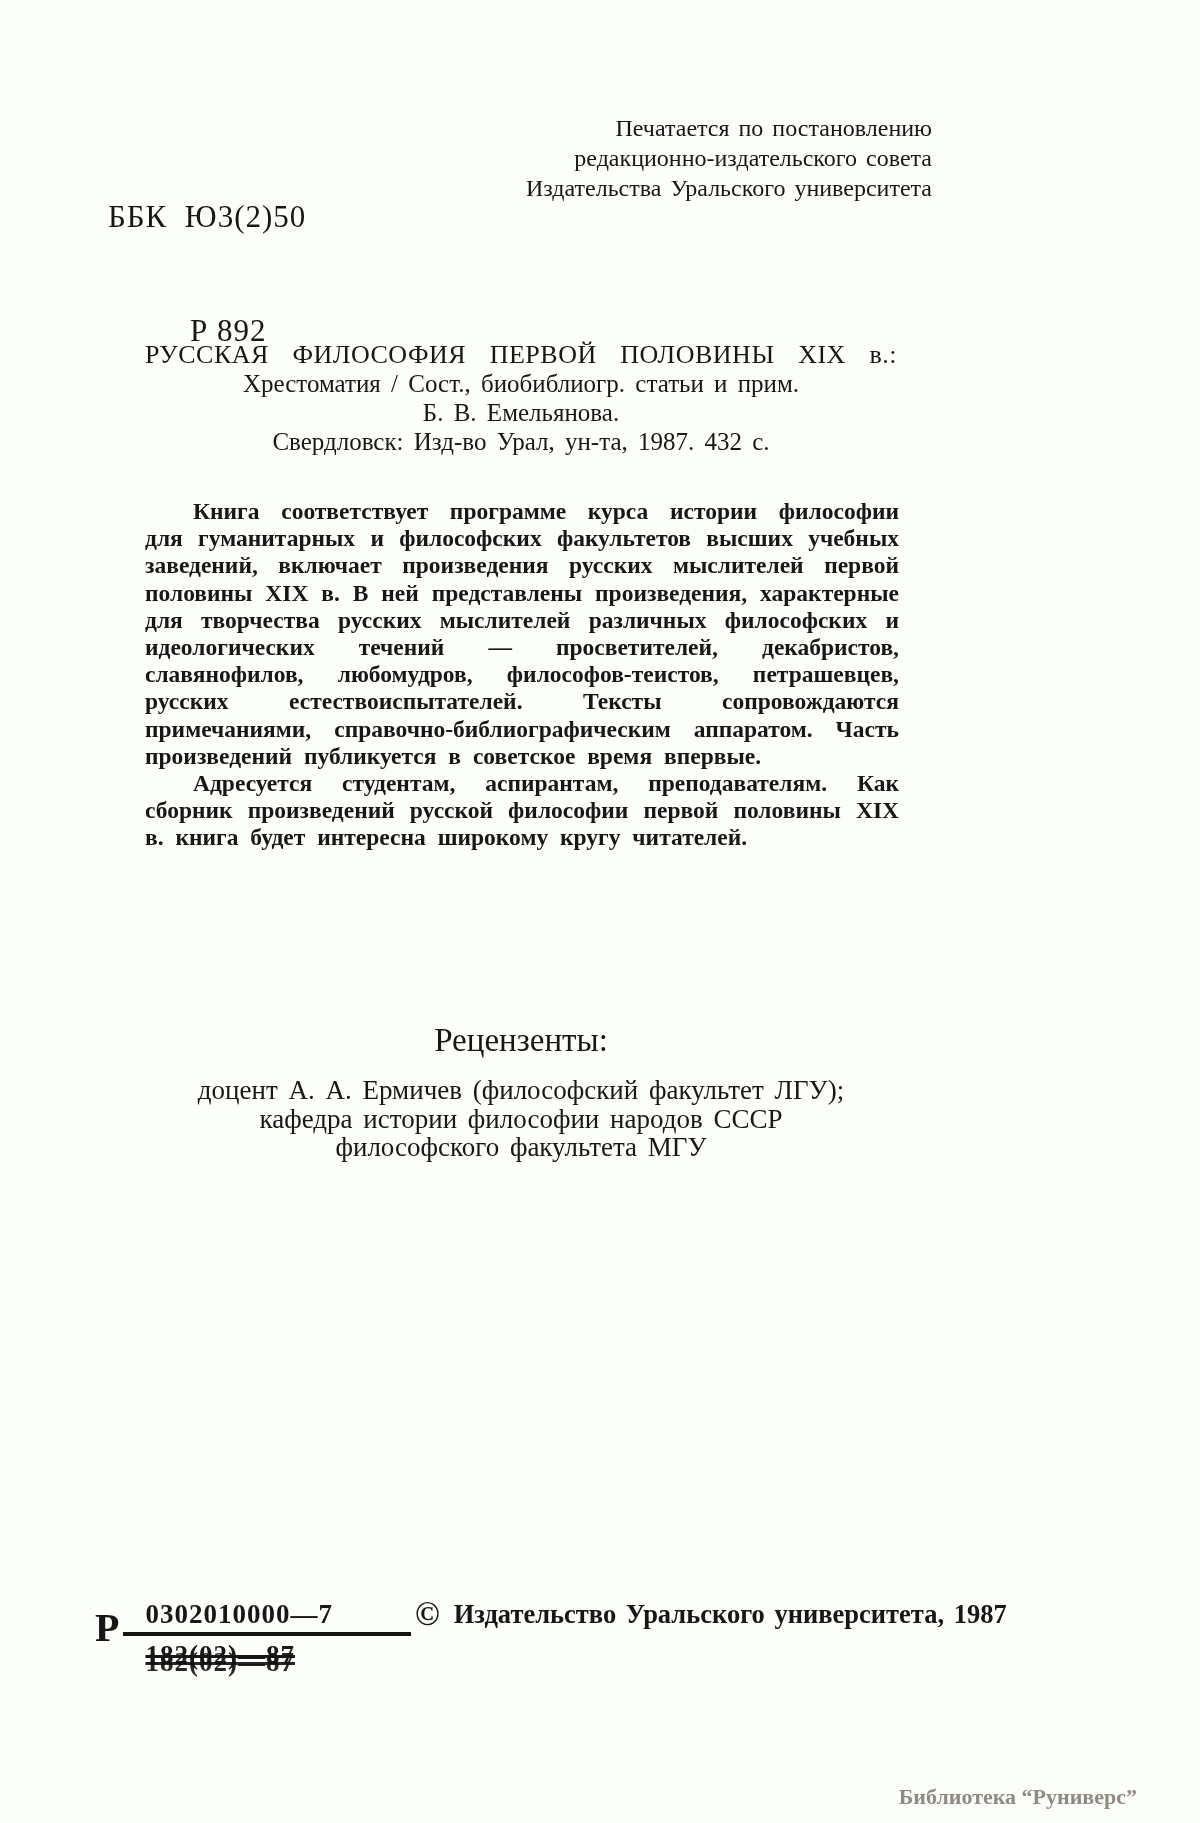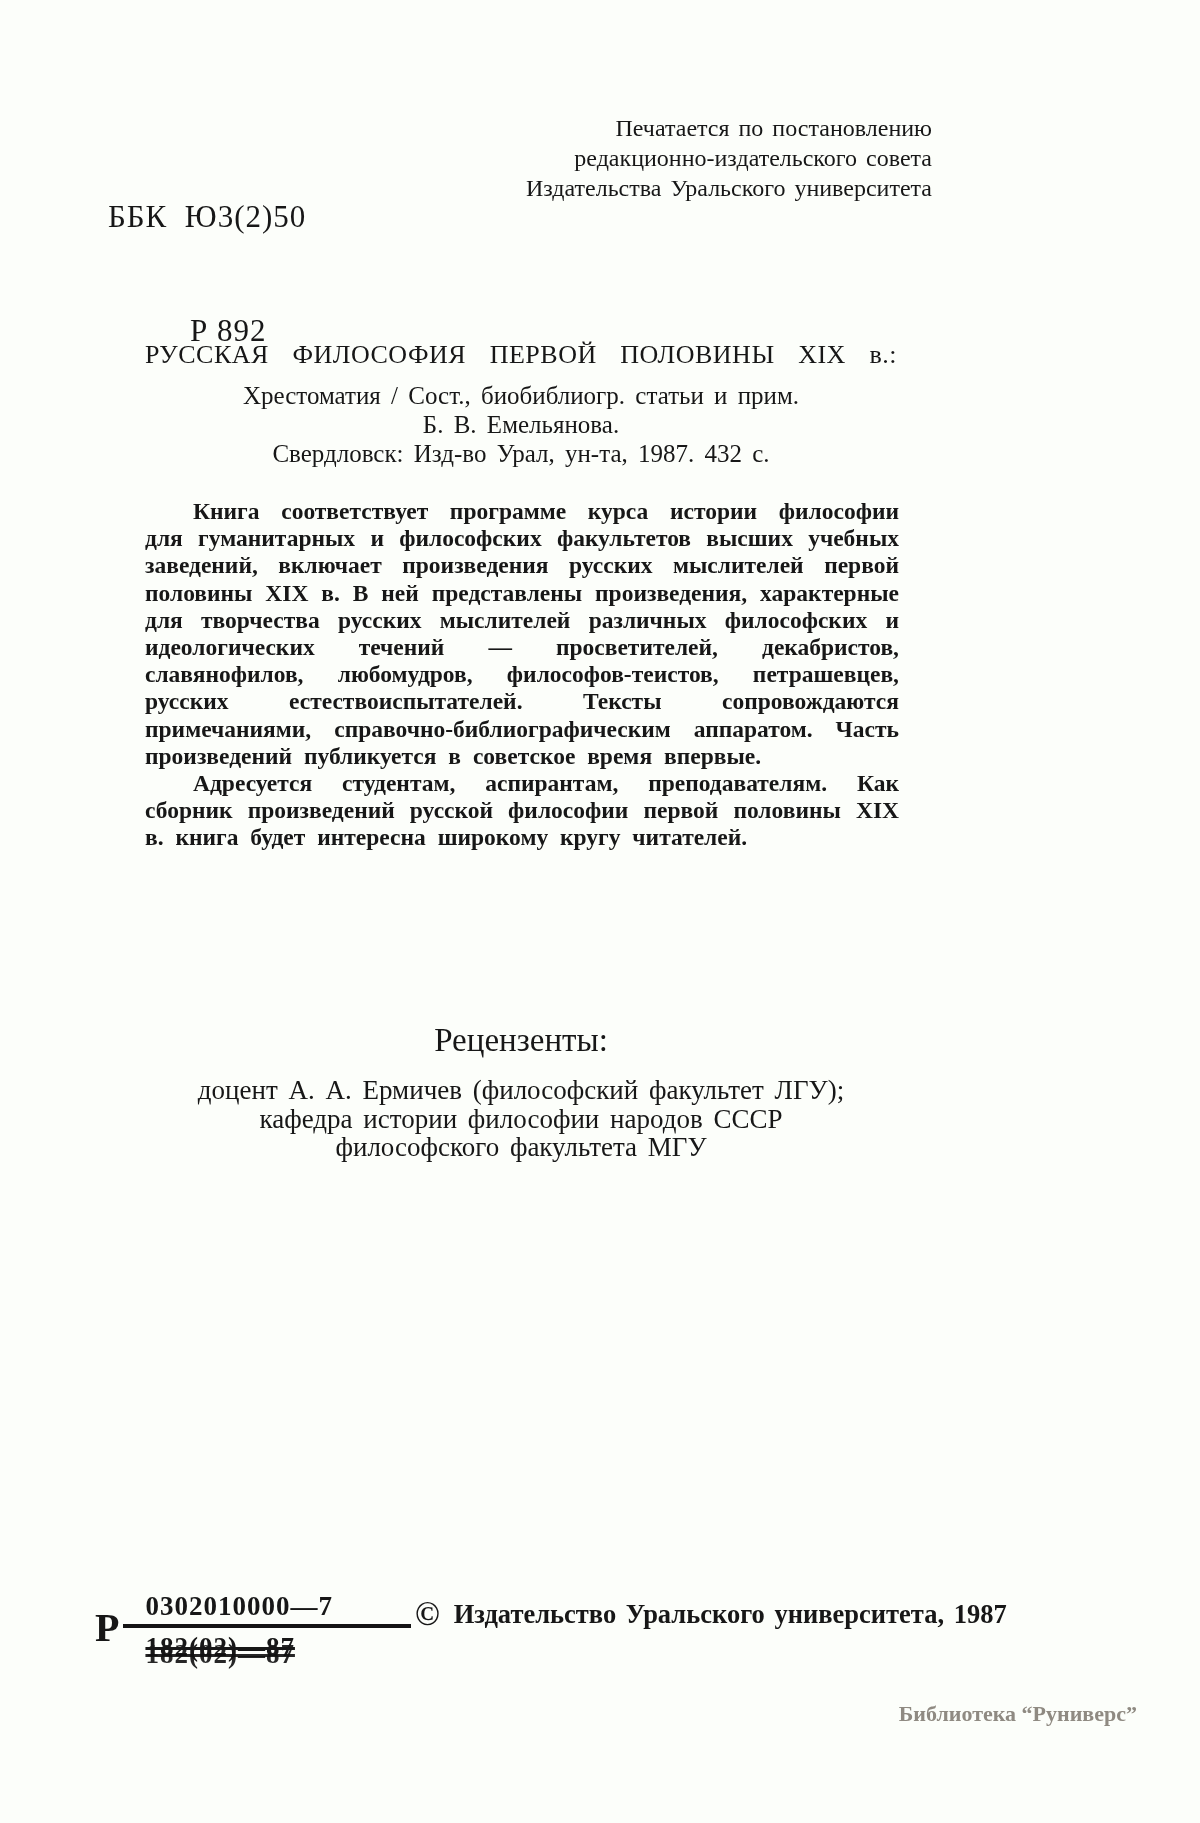--- a/index.html
+++ b/index.html
@@ -28,21 +28,21 @@
   }
   
   .titleblock{
     position:absolute;left:145px;top:340px;width:752px;
     font-size:25px;line-height:29px;
   }
   .titleblock .t1{
     font-size:26px;
     text-align:justify;text-align-last:justify;
     letter-spacing:0.5px;
-    margin-bottom:12px;
+    margin-bottom:0;
   }
   .titleblock .tc{text-align:center;word-spacing:4px;}
   
   .annotation{
     position:absolute;left:145px;top:498px;width:754px;
     font-size:23.5px;line-height:27.2px;
     text-align:justify;word-spacing:6px;
   }
   .annotation p{margin:0;text-indent:48px;font-weight:bold;}
   
@@ -58,21 +58,21 @@
   
   .catalog{
     position:absolute;left:95px;top:1590px;
     display:flex;align-items:flex-start;
     font-weight:bold;
   }
   .cat-letter{
     font-size:40px;line-height:40px;
     margin-top:18px;margin-right:4px;
   }
-  .fraction{display:inline-block;}
+  .fraction{display:inline-block;margin-top:8px;}
   .fraction .num{
     font-size:27px;line-height:32px;padding-left:22px;
     letter-spacing:1px;
   }
   .frac-line{height:4px;background:#141414;width:288px;margin-top:2px;}
   .fraction .den{
     font-size:27px;line-height:30px;padding-left:22px;margin-top:4px;
     letter-spacing:1px;
     text-decoration:line-through;
     text-decoration-thickness:3px;
@@ -80,21 +80,21 @@
   }
   .copyright{
     position:absolute;left:415px;top:1598px;
     display:flex;align-items:center;gap:14px;
     font-weight:bold;
   }
   .copy-sym{font-size:33px;line-height:33px;}
   .copy-text{font-size:26.5px;word-spacing:3px;}
   
   .watermark{
-    position:absolute;right:63px;top:1701px;
+    position:absolute;right:63px;top:1784px;
     font-size:22px;font-weight:bold;
     color:#8f8a82;
   }
 </style>
 </head>
 <body>
 
 <div class="page">
 
   <div class="bbk">

